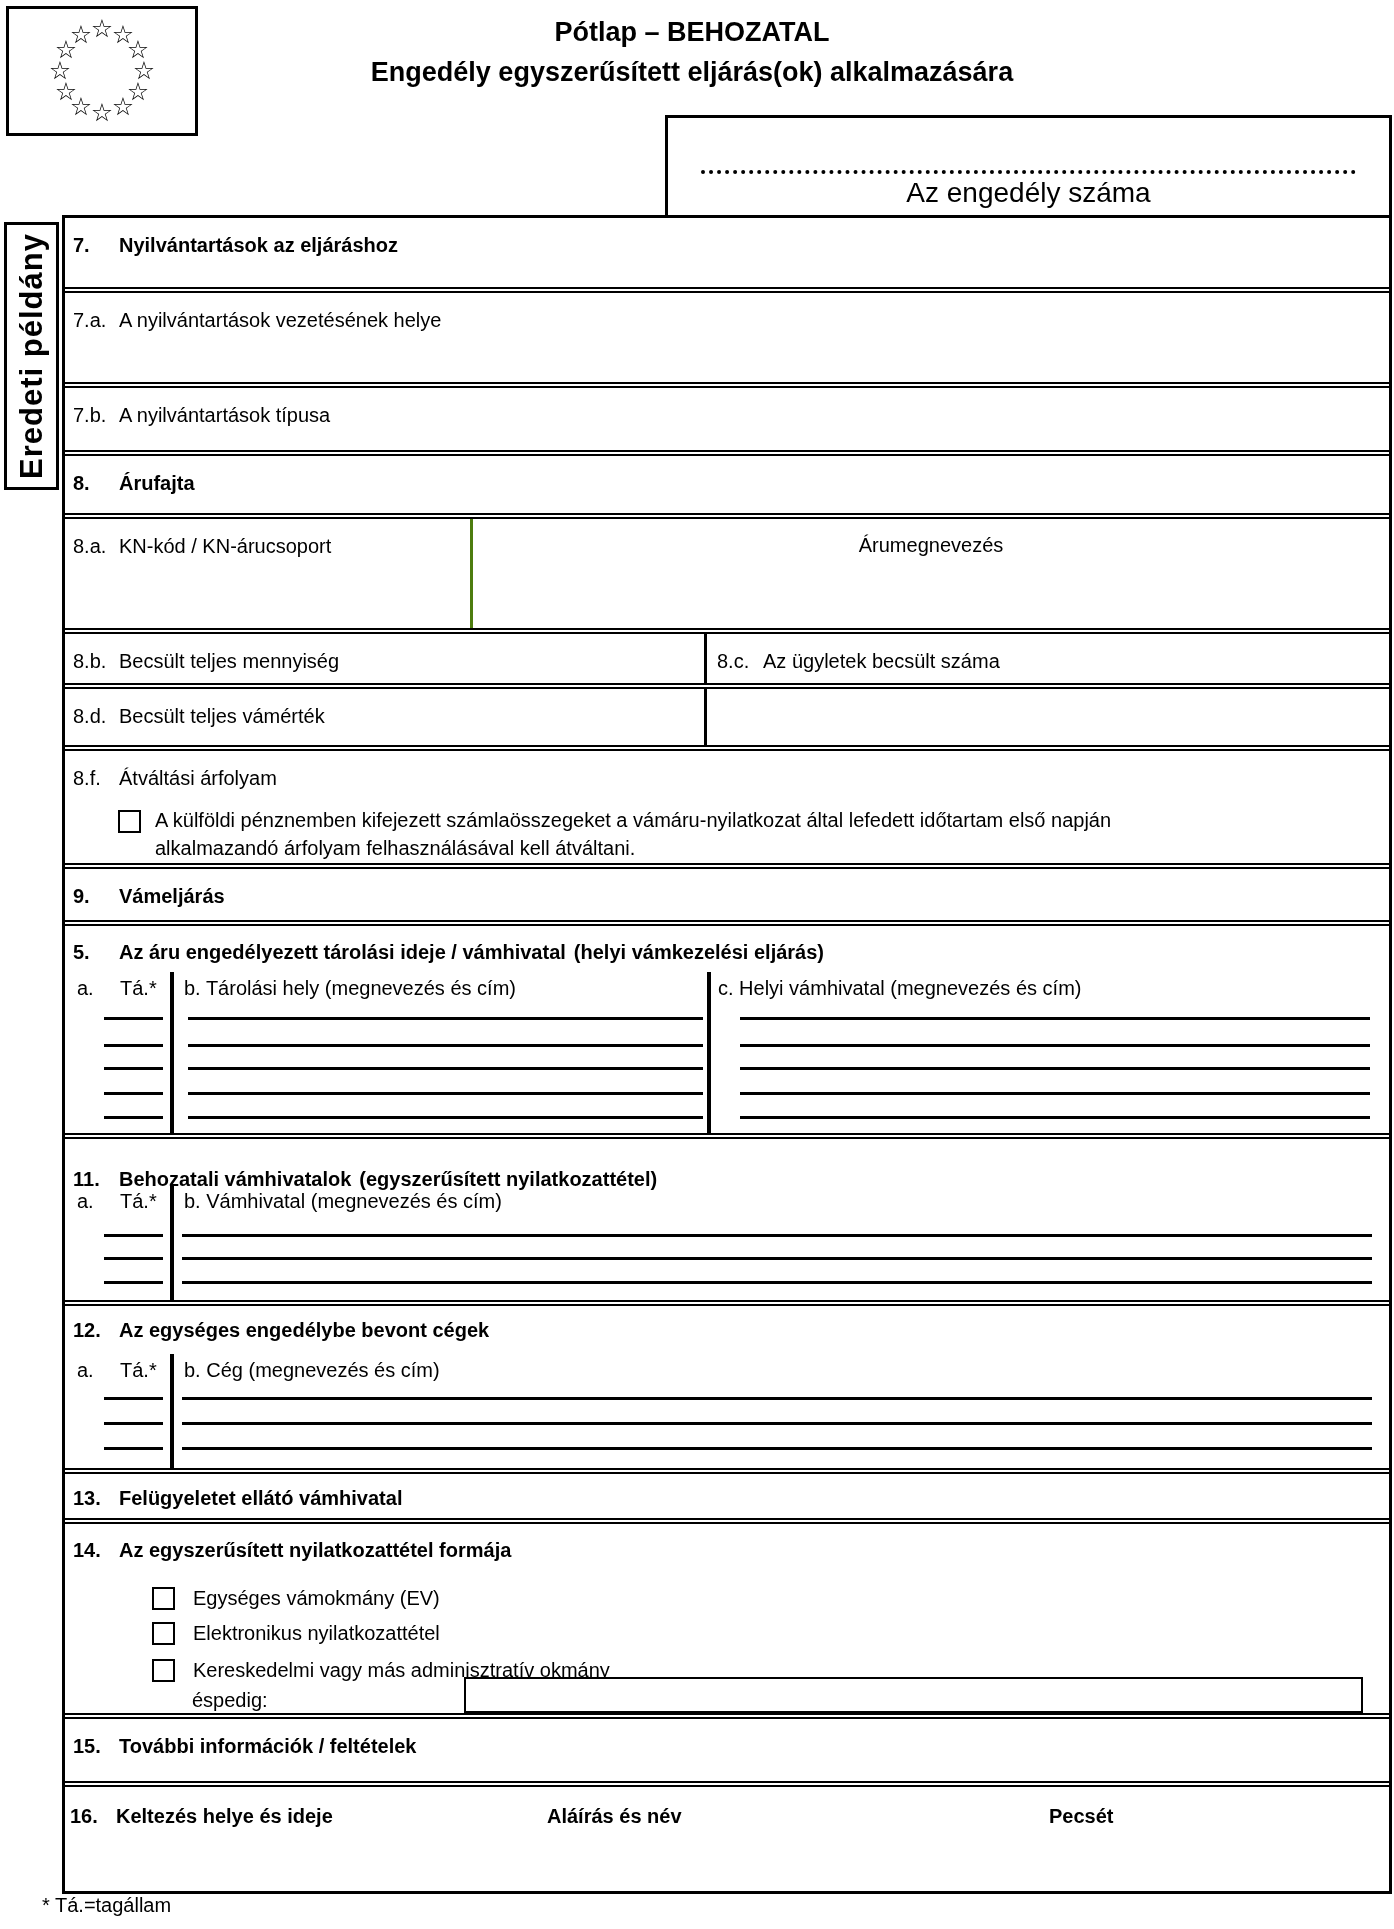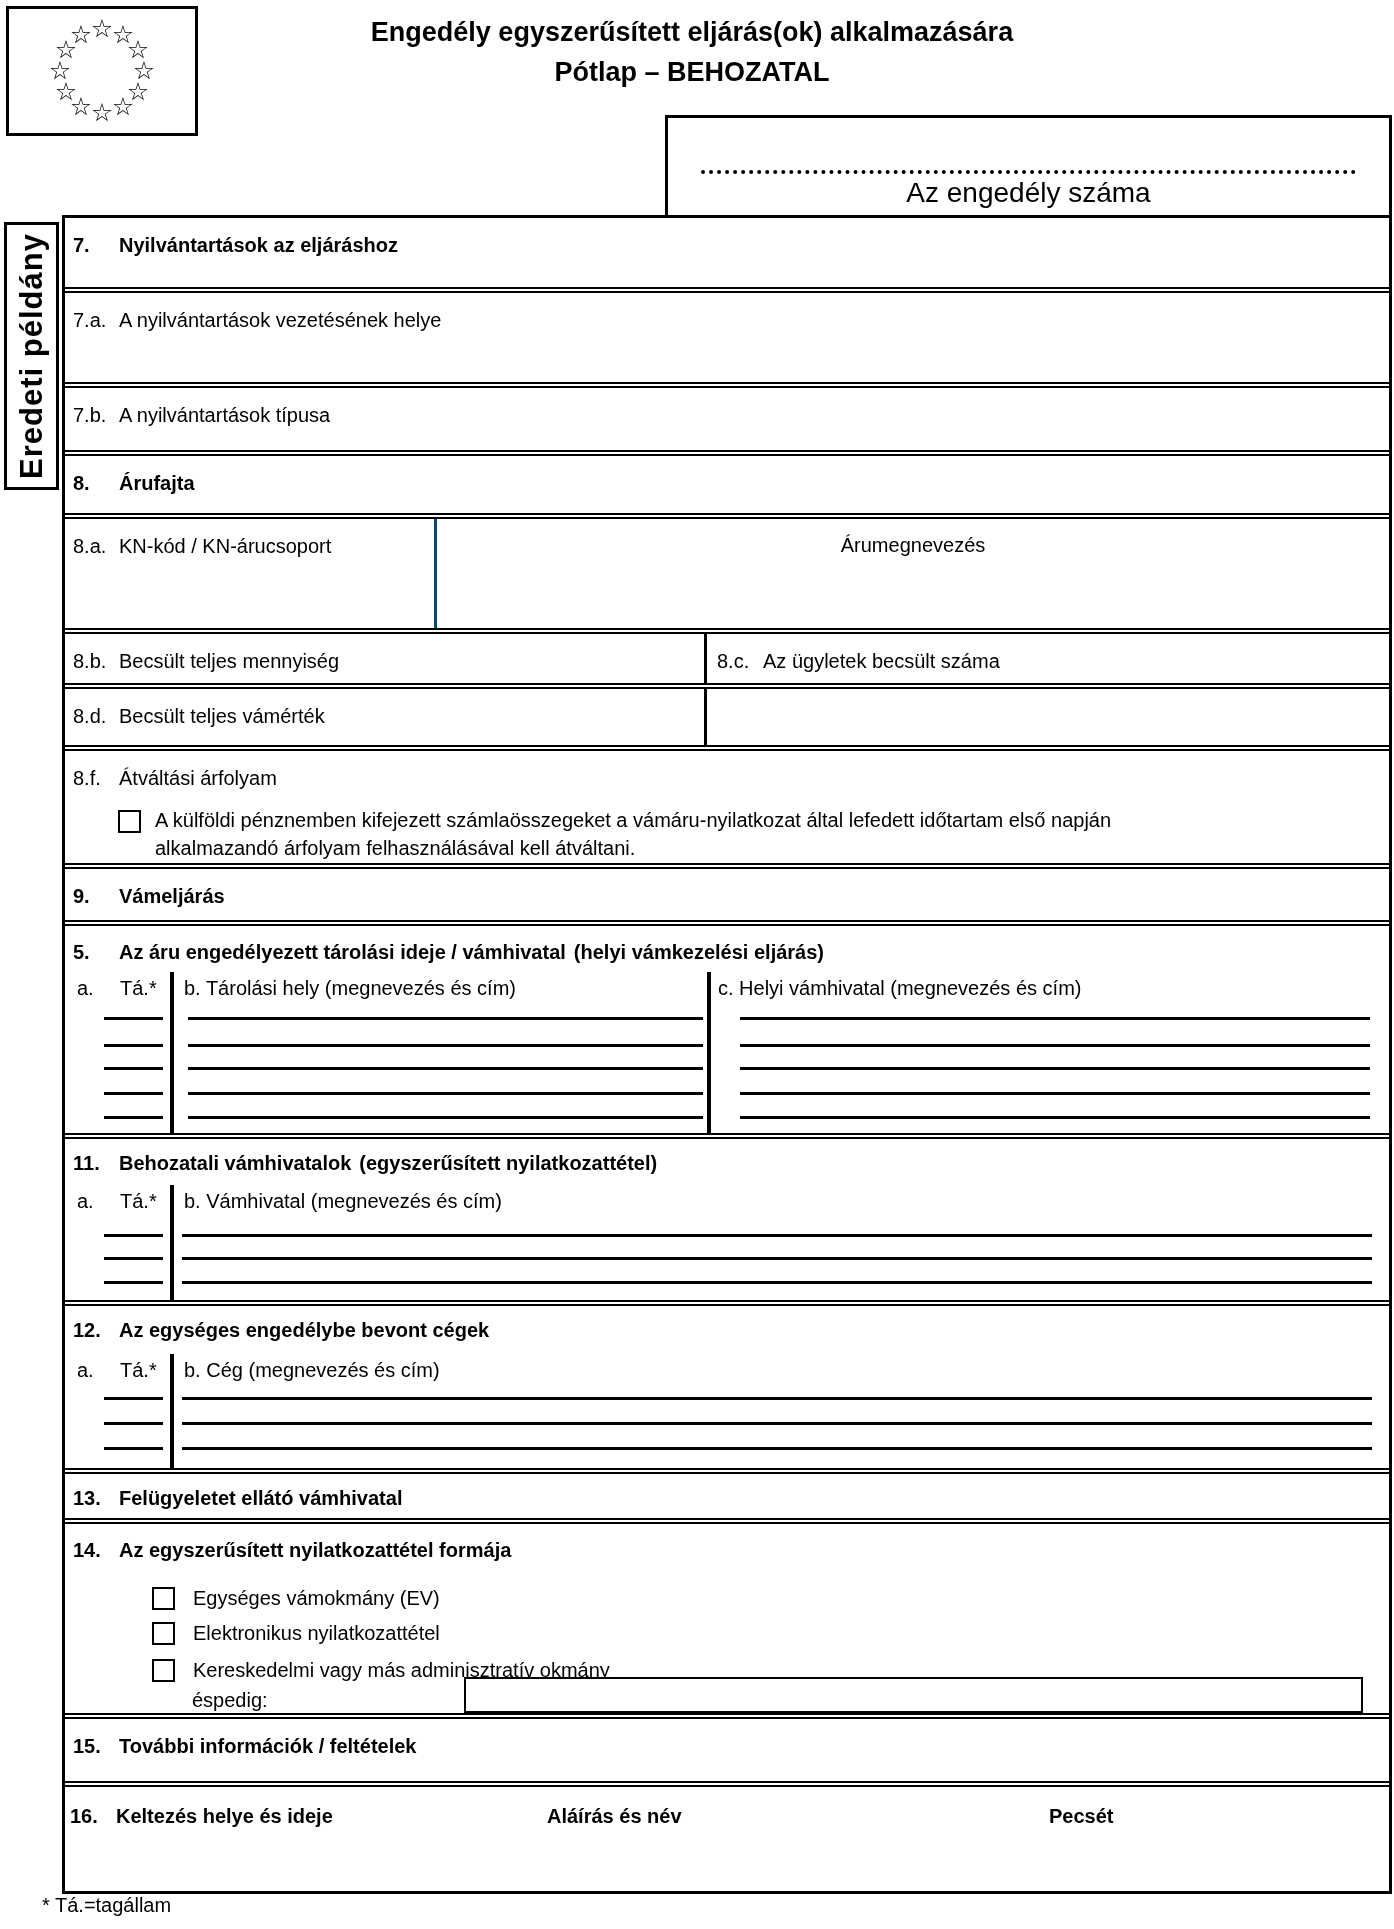--- a/index.html
+++ b/index.html
@@ -37,21 +37,21 @@
   .r11{height:167px}.r12{height:168px}.r13{height:50px}.r14{height:195px}.r15{height:68px}.r16{height:95px}
 
   .lbl{display:flex;padding:15px 10px 0 8px;font-size:20px;line-height:24px}
   .num{flex:none;width:46px}
   .b{font-weight:bold}
   .n{font-weight:bold}
   .gap{width:8px;flex:none}
 
   
   .split{display:flex;height:100%}
-  .cl8a{width:372px;border-right:3px solid #0c4a6e;box-sizing:border-box}
+  .cl8a{width:408px;border-right:3px solid #4d7c0f;box-sizing:border-box}
   .cr8a{flex:1;display:flex;justify-content:center;padding-top:15px;font-size:20px}
   .cl{width:642px;border-right:3px solid #000;box-sizing:border-box}
   .cr{flex:1}
   .cr .lbl{padding-left:10px}
 
   
   .cbx{flex:none;width:19px;height:19px;border:2px solid #000;background:#fff}
   .chkrow{position:absolute;left:53px;top:55px;display:flex}
   .chkrow .cbx{margin-top:4px}
   .chktext{margin-left:14px;font-size:20px;line-height:28px}
@@ -87,22 +87,22 @@
     <span class="star" style="left:102px;top:85px">☆</span>
     <span class="star" style="left:81px;top:91px">☆</span>
     <span class="star" style="left:60px;top:85px">☆</span>
     <span class="star" style="left:45px;top:70px">☆</span>
     <span class="star" style="left:39px;top:49px">☆</span>
     <span class="star" style="left:45px;top:28px">☆</span>
     <span class="star" style="left:60px;top:13px">☆</span>
   </div>
 
   <div class="title">
+    <div>Pótlap – BEHOZATAL</div>
     <div>Engedély egyszerűsített eljárás(ok) alkalmazására</div>
-    <div>Pótlap – BEHOZATAL</div>
   </div>
 
   <div class="permitbox">
     <div class="dotline"></div>
     <div class="permitlabel">Az engedély száma</div>
   </div>
 
   <div class="copybox">
     <span class="copytext">Eredeti példány</span>
   </div>
@@ -224,21 +224,21 @@
       <div class="wl" style="left:123px;top:166px;width:515px"></div>
       <div class="wl" style="left:123px;top:190px;width:515px"></div>
       <div class="wl" style="left:675px;top:91px;width:630px"></div>
       <div class="wl" style="left:675px;top:118px;width:630px"></div>
       <div class="wl" style="left:675px;top:141px;width:630px"></div>
       <div class="wl" style="left:675px;top:166px;width:630px"></div>
       <div class="wl" style="left:675px;top:190px;width:630px"></div>
     </div>
 
     <div class="row r11">
-      <div class="lbl" style="padding-top:12px">
+      <div class="lbl" style="padding-top:28px">
           <span class="num b">11.</span>
           <span class="b">Behozatali vámhivatalok</span>
           <span class="gap"></span>
           <span class="n">(egyszerűsített nyilatkozattétel)</span>
         </div>
       <span class="sh" style="left:12px;top:50px">a.</span>
       <span class="sh" style="left:55px;top:50px">Tá.*</span>
       <span class="sh" style="left:119px;top:50px">b. Vámhivatal (megnevezés és cím)</span>
       <div class="vd" style="left:105px;top:46px"></div>
       <div class="wl" style="left:39px;top:95px;width:59px"></div>

